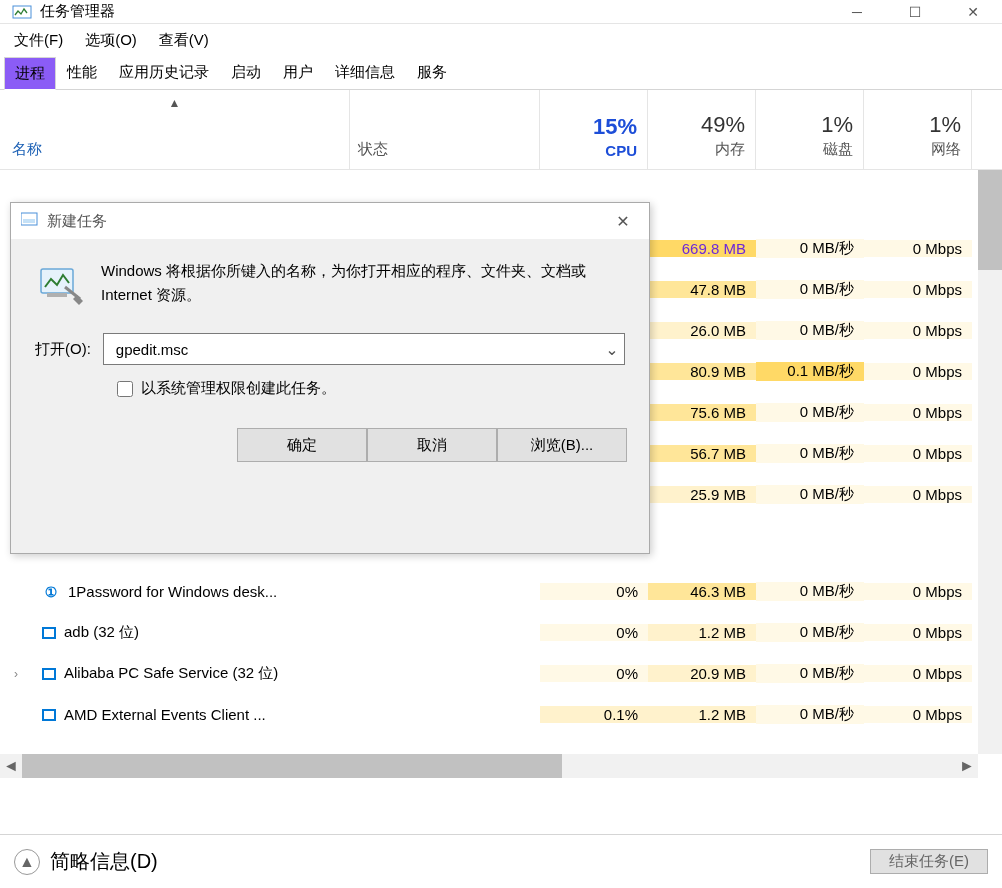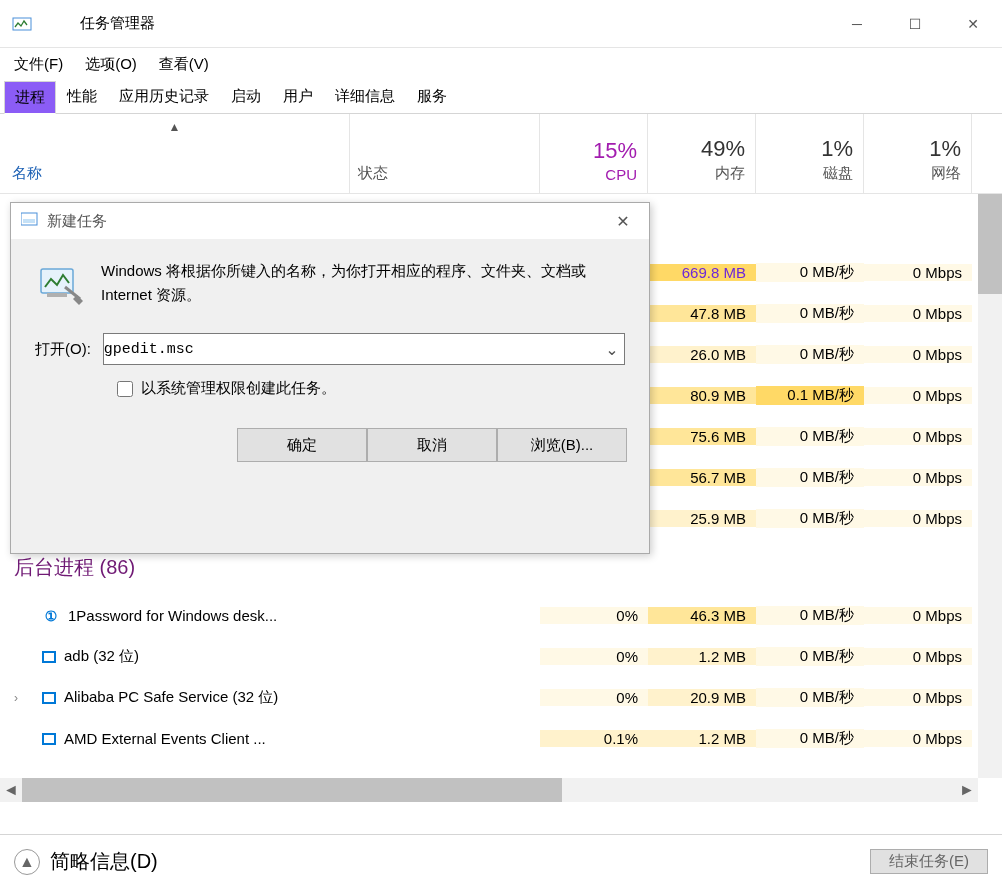--- a/index.html
+++ b/index.html
@@ -1,19 +1,19 @@
 <!DOCTYPE html>
 <html><head>
 <meta charset="utf-8">
 <style>
 * { box-sizing: border-box; margin: 0; padding: 0; font-family: "Microsoft YaHei", "Segoe UI", sans-serif; }
 body { width: 1002px; height: 888px; background: #fff; overflow: hidden; position: relative; }
 
 
-.titlebar { height: 48px; display: flex; align-items: center; padding-left: 12px; border-bottom: 1px solid #e5e5e5; gap: 40px; }
+.titlebar { height: 24px; display: flex; align-items: center; padding-left: 12px; border-bottom: 1px solid #e5e5e5; }
 .titlebar .app-icon { width: 20px; height: 18px; margin-right: 8px; }
 .titlebar .title-text { font-size: 15px; color: #000; flex: 1; }
 .window-controls { display: flex; height: 100%; }
 .window-controls .wc { width: 58px; display: flex; align-items: center; justify-content: center; cursor: pointer; color: #555; font-size: 14px; }
 
 
 .menubar { height: 32px; display: flex; align-items: center; padding-left: 10px; gap: 14px; font-size: 15px; }
 .menubar .mi { cursor: pointer; padding: 2px 4px; }
 
 
@@ -25,21 +25,21 @@
 .columns { display: flex; height: 80px; border-bottom: 1px solid #e5e5e5; }
 .col-name { width: 350px; border-right: 1px solid #e5e5e5; position: relative; }
 .col-name .sort-arrow { position: absolute; left: 50%; top: 6px; transform: translateX(-50%); color: #555; font-size: 12px; }
 .col-name .label { position: absolute; bottom: 10px; left: 12px; font-size: 15px; color: #1a5fb4; }
 .col-status { width: 190px; border-right: 1px solid #e5e5e5; position: relative; }
 .col-status .label { position: absolute; bottom: 10px; left: 8px; font-size: 15px; color: #555; }
 .col-num { width: 108px; border-right: 1px solid #e5e5e5; display: flex; flex-direction: column; align-items: flex-end; justify-content: flex-end; padding: 8px 10px 10px; }
 .col-num .pct { font-size: 22px; color: #333; }
 .col-num .lbl { font-size: 15px; color: #555; margin-top: 2px; }
 .col-cpu { background: #fff; }
-.col-cpu .pct, .col-cpu .lbl { color: #a21caf; }
+.col-cpu .pct, .col-cpu .lbl { color: #1d4ed8; font-weight: bold; }
 
 
 .table-body { position: relative; height: 584px; overflow: hidden; }
 .vscroll { position: absolute; right: 0; top: 0; width: 24px; height: 100%; background: #f1f1f1; }
 .vscroll .thumb { position: absolute; top: 0; left: 0; right: 0; height: 100px; background: #c1c1c1; }
 
 .rows-area { margin-right: 24px; }
 .row { display: flex; height: 41px; align-items: center; font-size: 15px; }
 .row .c-name { width: 350px; padding-left: 42px; display: flex; align-items: center; gap: 8px; overflow: hidden; white-space: nowrap; }
 .row .c-name .exp { position: absolute; left: 14px; color: #888; font-size: 12px; width: 12px; }
@@ -76,21 +76,21 @@
 .dialog .dlg-title .dlg-icon { margin-right: 8px; }
 .dialog .dlg-title .dlg-title-text { font-size: 15px; color: #555; flex: 1; }
 .dialog .dlg-close { width: 32px; height: 24px; display: flex; align-items: center; justify-content: center; cursor: pointer; color: #555; }
 .dialog .dlg-body { padding: 20px 24px 12px; }
 .dialog .dlg-msg-row { display: flex; gap: 18px; }
 .dialog .dlg-run-icon { width: 48px; height: 48px; flex-shrink: 0; }
 .dialog .dlg-msg { font-size: 15px; line-height: 1.6; }
 .dialog .dlg-input-row { display: flex; align-items: center; margin-top: 26px; gap: 12px; }
 .dialog .dlg-open-lbl { font-size: 15px; }
 .dialog .dlg-combo { flex: 1; display: flex; border: 1px solid #7a7a7a; background: #fff; height: 32px; }
-.dialog .dlg-combo input { flex: 1; border: none; outline: none; padding: 0 0; font-size: 15px; font-family: Liberation Mono, monospace; }
+.dialog .dlg-combo input { flex: 1; border: none; outline: none; padding: 0 12px; font-size: 15px; }
 .dialog .dlg-combo .dd { width: 24px; display: flex; align-items: center; justify-content: center; color: #555; cursor: pointer; }
 .dialog .dlg-check-row { display: flex; align-items: center; gap: 8px; margin-top: 14px; padding-left: 82px; }
 .dialog .dlg-check-row input { width: 16px; height: 16px; }
 .dialog .dlg-check-row label { font-size: 15px; }
 .dialog .dlg-buttons { display: flex; justify-content: flex-end; padding: 18px 22px; border-top: none; }
 .dialog .dlg-btn { width: 130px; height: 34px; background: #e1e1e1; border: 1px solid #adadad; font-size: 15px; cursor: pointer; }
 
 svg.run-svg { width: 48px; height: 48px; }
 </style>
 </head>

